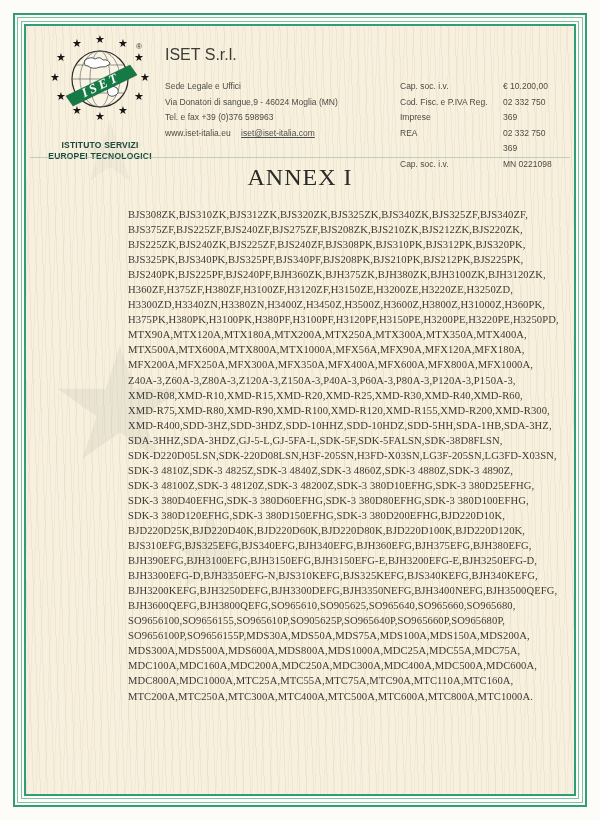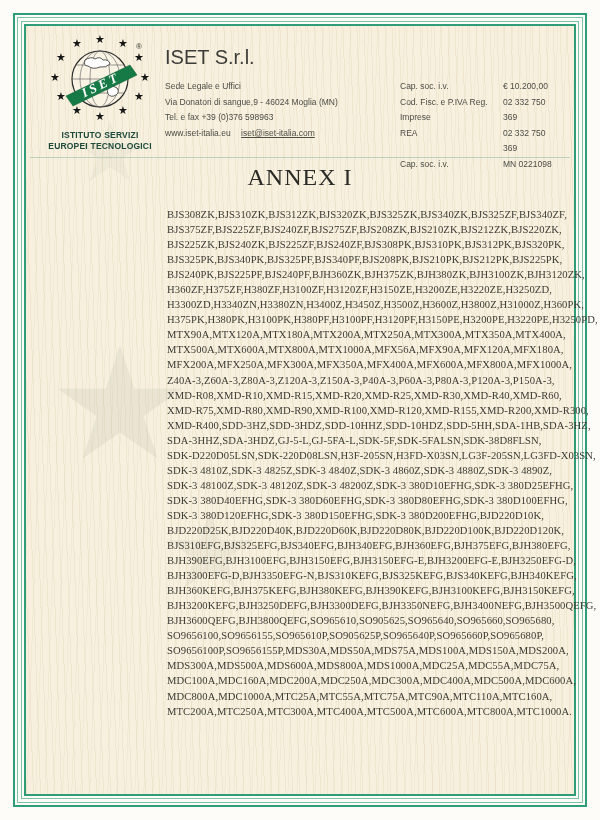--- a/index.html
+++ b/index.html
@@ -22,39 +22,39 @@
 
   
   .wstar{position:absolute;background:#8f9086;opacity:0.12;
     clip-path:polygon(50% 0%,61% 35%,98% 35%,68% 57%,79% 91%,50% 70%,21% 91%,32% 57%,2% 35%,39% 35%);}
   .wstar.s1{left:55px;top:345px;width:130px;height:125px;}
   .wstar.s2{left:165px;top:510px;width:90px;height:86px;opacity:0.09;}
   .wstar.s3{left:75px;top:120px;width:70px;height:67px;opacity:0.07;}
 
   
   .logo{position:absolute;left:38px;top:32px;width:124px;text-align:center;}
-  .logo-sub{margin-top:2px;font-size:8.5px;font-weight:bold;color:#1d4a3d;line-height:10.5px;letter-spacing:0.2px;}
+  .logo-sub{margin-top:12px;font-size:8.5px;font-weight:bold;color:#1d4a3d;line-height:10.5px;letter-spacing:0.2px;}
 
   
-  .company{position:absolute;left:165px;top:46px;font-size:20px;color:#3c3c38;}
+  .company{position:absolute;left:165px;top:46px;font-size:16px;color:#3c3c38;}
   .hinfo{position:absolute;left:165px;top:79px;font-size:8.5px;color:#4c4c46;line-height:15.6px;}
   .hinfo .mail{text-decoration:underline;margin-left:8px;color:#4c4c46;text-align:center;}
   .htable{position:absolute;left:352px;top:79px;font-size:8.5px;color:#4c4c46;line-height:15.6px;width:200px;}
   .inforow{display:flex;padding-left:48px;}
   .inforow .lbl{width:103px;flex:0 0 103px;}
   .inforow .val{flex:1;}
 
   .separator{position:absolute;left:30px;right:30px;top:157px;height:1px;background:rgba(140,185,165,0.55);}
 
   
   .annex-title{position:absolute;left:0;right:0;top:164px;text-align:center;
     font-family:"Liberation Serif",serif;font-size:24px;letter-spacing:1px;color:#2a2a26;}
   .body-lines{position:absolute;left:128px;top:207px;right:40px;
     font-family:"Liberation Serif",serif;font-size:10.6px;line-height:15.05px;color:#3b3a33;letter-spacing:0.1px;}
-  .bline{white-space:nowrap;margin-left:39px;}
+  .bline{white-space:nowrap;}
 </style>
 </head>
 <body>
 
 <div class="page">
 
   <div class="sheet"></div>
 
   <div class="frame f1"></div>
   <div class="frame f2"></div>
@@ -157,21 +157,20 @@
       <div class="bline">SDA-3HHZ,SDA-3HDZ,GJ-5-L,GJ-5FA-L,SDK-5F,SDK-5FALSN,SDK-38D8FLSN,</div>
       <div class="bline">SDK-D220D05LSN,SDK-220D08LSN,H3F-205SN,H3FD-X03SN,LG3F-205SN,LG3FD-X03SN,</div>
       <div class="bline">SDK-3 4810Z,SDK-3 4825Z,SDK-3 4840Z,SDK-3 4860Z,SDK-3 4880Z,SDK-3 4890Z,</div>
       <div class="bline">SDK-3 48100Z,SDK-3 48120Z,SDK-3 48200Z,SDK-3 380D10EFHG,SDK-3 380D25EFHG,</div>
       <div class="bline">SDK-3 380D40EFHG,SDK-3 380D60EFHG,SDK-3 380D80EFHG,SDK-3 380D100EFHG,</div>
       <div class="bline">SDK-3 380D120EFHG,SDK-3 380D150EFHG,SDK-3 380D200EFHG,BJD220D10K,</div>
       <div class="bline">BJD220D25K,BJD220D40K,BJD220D60K,BJD220D80K,BJD220D100K,BJD220D120K,</div>
       <div class="bline">BJS310EFG,BJS325EFG,BJS340EFG,BJH340EFG,BJH360EFG,BJH375EFG,BJH380EFG,</div>
       <div class="bline">BJH390EFG,BJH3100EFG,BJH3150EFG,BJH3150EFG-E,BJH3200EFG-E,BJH3250EFG-D,</div>
       <div class="bline">BJH3300EFG-D,BJH3350EFG-N,BJS310KEFG,BJS325KEFG,BJS340KEFG,BJH340KEFG,</div>
-      <div class="bline">BJH360KEFG,BJH375KEFG,BJH380KEFG,BJH390KEFG,BJH3100KEFG,BJH3150KEFG,</div>
       <div class="bline">BJH3200KEFG,BJH3250DEFG,BJH3300DEFG,BJH3350NEFG,BJH3400NEFG,BJH3500QEFG,</div>
       <div class="bline">BJH3600QEFG,BJH3800QEFG,SO965610,SO905625,SO965640,SO965660,SO965680,</div>
       <div class="bline">SO9656100,SO9656155,SO965610P,SO905625P,SO965640P,SO965660P,SO965680P,</div>
       <div class="bline">SO9656100P,SO9656155P,MDS30A,MDS50A,MDS75A,MDS100A,MDS150A,MDS200A,</div>
       <div class="bline">MDS300A,MDS500A,MDS600A,MDS800A,MDS1000A,MDC25A,MDC55A,MDC75A,</div>
       <div class="bline">MDC100A,MDC160A,MDC200A,MDC250A,MDC300A,MDC400A,MDC500A,MDC600A,</div>
       <div class="bline">MDC800A,MDC1000A,MTC25A,MTC55A,MTC75A,MTC90A,MTC110A,MTC160A,</div>
       <div class="bline">MTC200A,MTC250A,MTC300A,MTC400A,MTC500A,MTC600A,MTC800A,MTC1000A.</div>
     </div>
 

